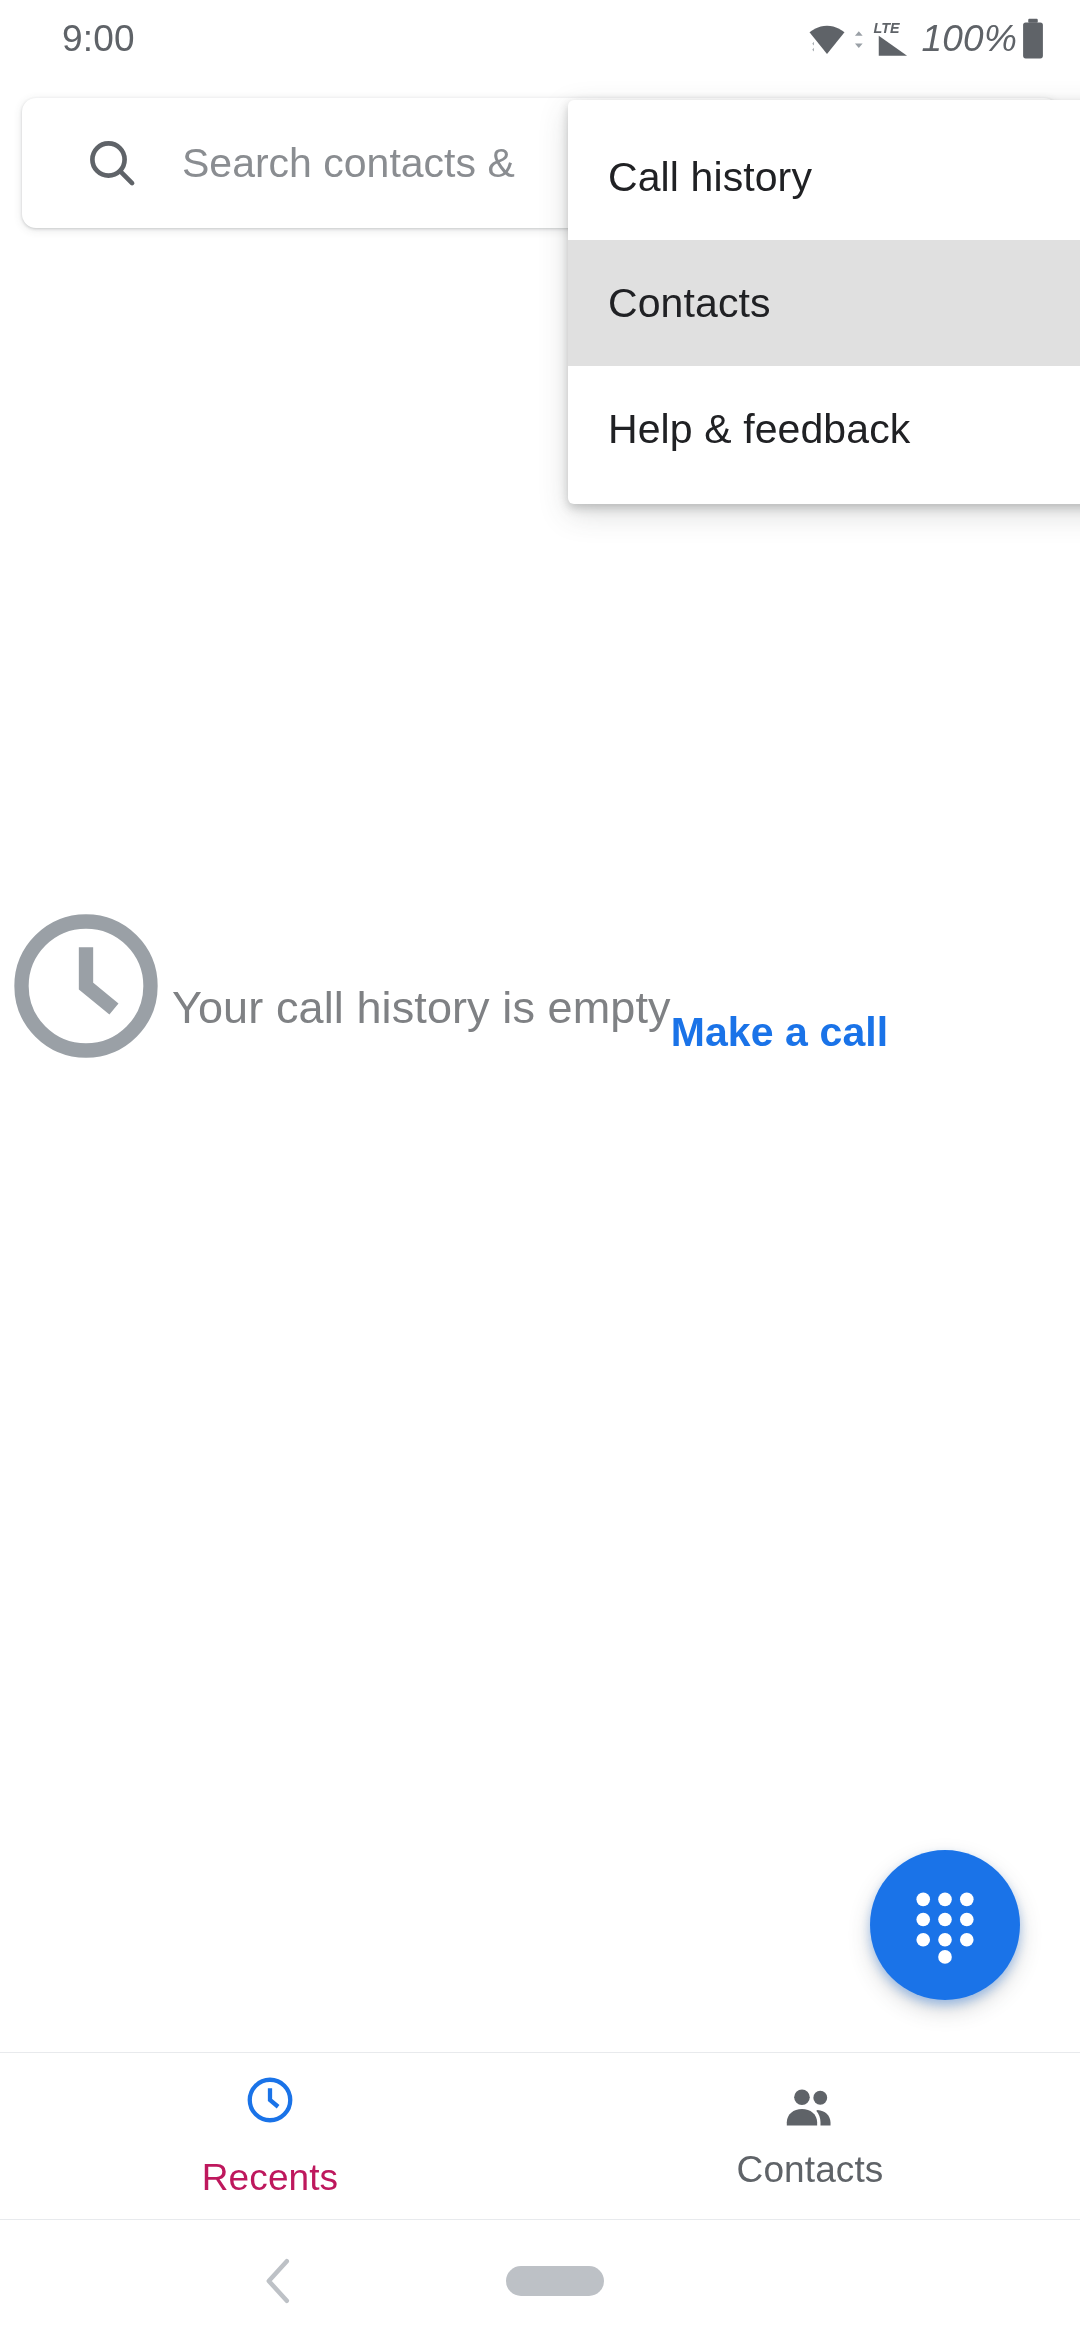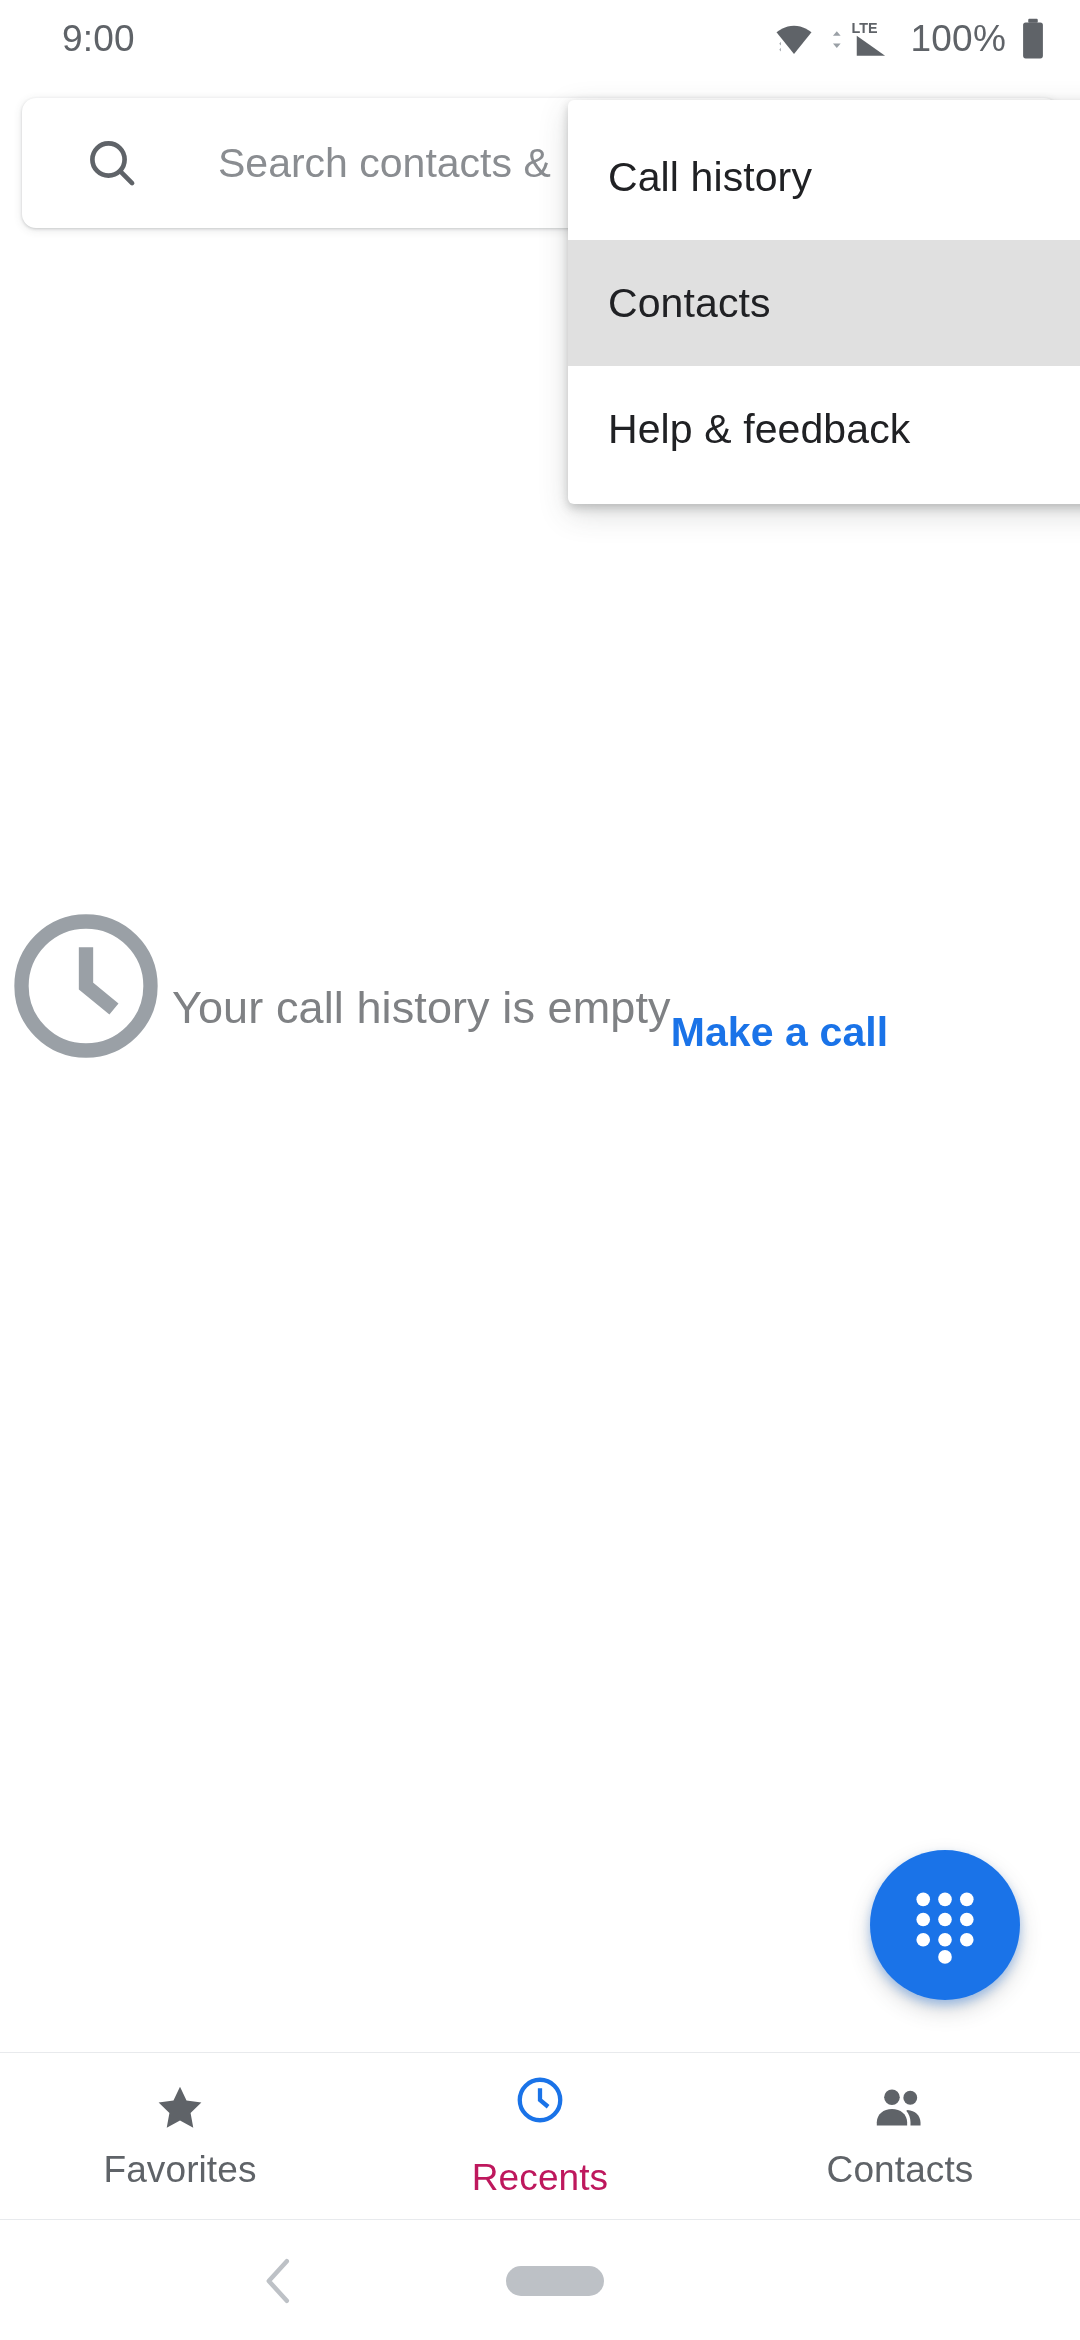--- a/index.html
+++ b/index.html
@@ -11,34 +11,34 @@
   }
   #screen { position:relative; width:1080px; height:2040px; background:#ffffff; }
 
   
   #status-bar {
     position:absolute; left:0; top:0; width:1080px; height:78px;
     display:flex; align-items:center; justify-content:space-between;
     padding:0 34px 0 62px;
   }
   #status-clock { font-size:37px; color:#5f6368; letter-spacing:.2px; }
-  #status-right { display:flex; align-items:center; gap:14px; }
+  #status-right { display:flex; align-items:center; gap:3px;font-style:italic; }
   .sysicon { display:block; }
   #battery-pct { font-size:37px; color:#5f6368; letter-spacing:.2px; margin-left:4px; }
 
   
   #search-bar {
     position:absolute; left:22px; top:98px; width:1036px; height:130px;
     background:#ffffff; border-radius:14px;
     box-shadow:0 1px 3px rgba(60,64,67,.22), 0 2px 10px rgba(60,64,67,.12);
     display:flex; align-items:center; padding-left:62px;
   }
   #search-icon { flex:0 0 auto; margin-right:42px; }
   #search-placeholder {
-    font-size:41px; color:#8a8d91; white-space:nowrap; letter-spacing:0;margin-left:36px;
+    font-size:41px; color:#8a8d91; white-space:nowrap; letter-spacing:0;
   }
 
   
   #overflow-menu {
     position:absolute; left:568px; top:100px; width:560px;
     background:#ffffff;
     border-radius:6px 6px 0 6px;
     box-shadow:0 4px 10px rgba(60,64,67,.26), 0 10px 30px rgba(60,64,67,.18);
     padding:14px 0 12px 0;
     overflow:hidden;
@@ -164,26 +164,20 @@
         <circle cx="3.4" cy="13.8" r="1.75"></circle>
         <circle cx="9" cy="13.8" r="1.75"></circle>
         <circle cx="14.6" cy="13.8" r="1.75"></circle>
         <circle cx="9" cy="18.2" r="1.75"></circle>
       </g>
     </svg>
   </div>
 
   <div id="bottom-nav">
 
-    <div class="nav-tab">
-      <svg width="54" height="54" viewBox="0 0 24 24">
-        <path fill="#5f6368" d="M12 2.6l2.9 6.1 6.6.9-4.8 4.6 1.2 6.6L12 17.6 6.1 20.8l1.2-6.6L2.5 9.6l6.6-.9z"></path>
-      </svg>
-      <div class="nav-label">Favorites</div>
-    </div>
 
     <div class="nav-tab active">
       <svg width="54" height="54" viewBox="0 0 24 24">
         <circle cx="12" cy="12" r="9" fill="none" stroke="#1a73e8" stroke-width="1.9"></circle>
         <path d="M12 6.8V12l3.6 3" fill="none" stroke="#1a73e8" stroke-width="1.9" stroke-linecap="butt"></path>
       </svg>
       <div class="nav-label">Recents</div>
     </div>
 
     <div class="nav-tab">

